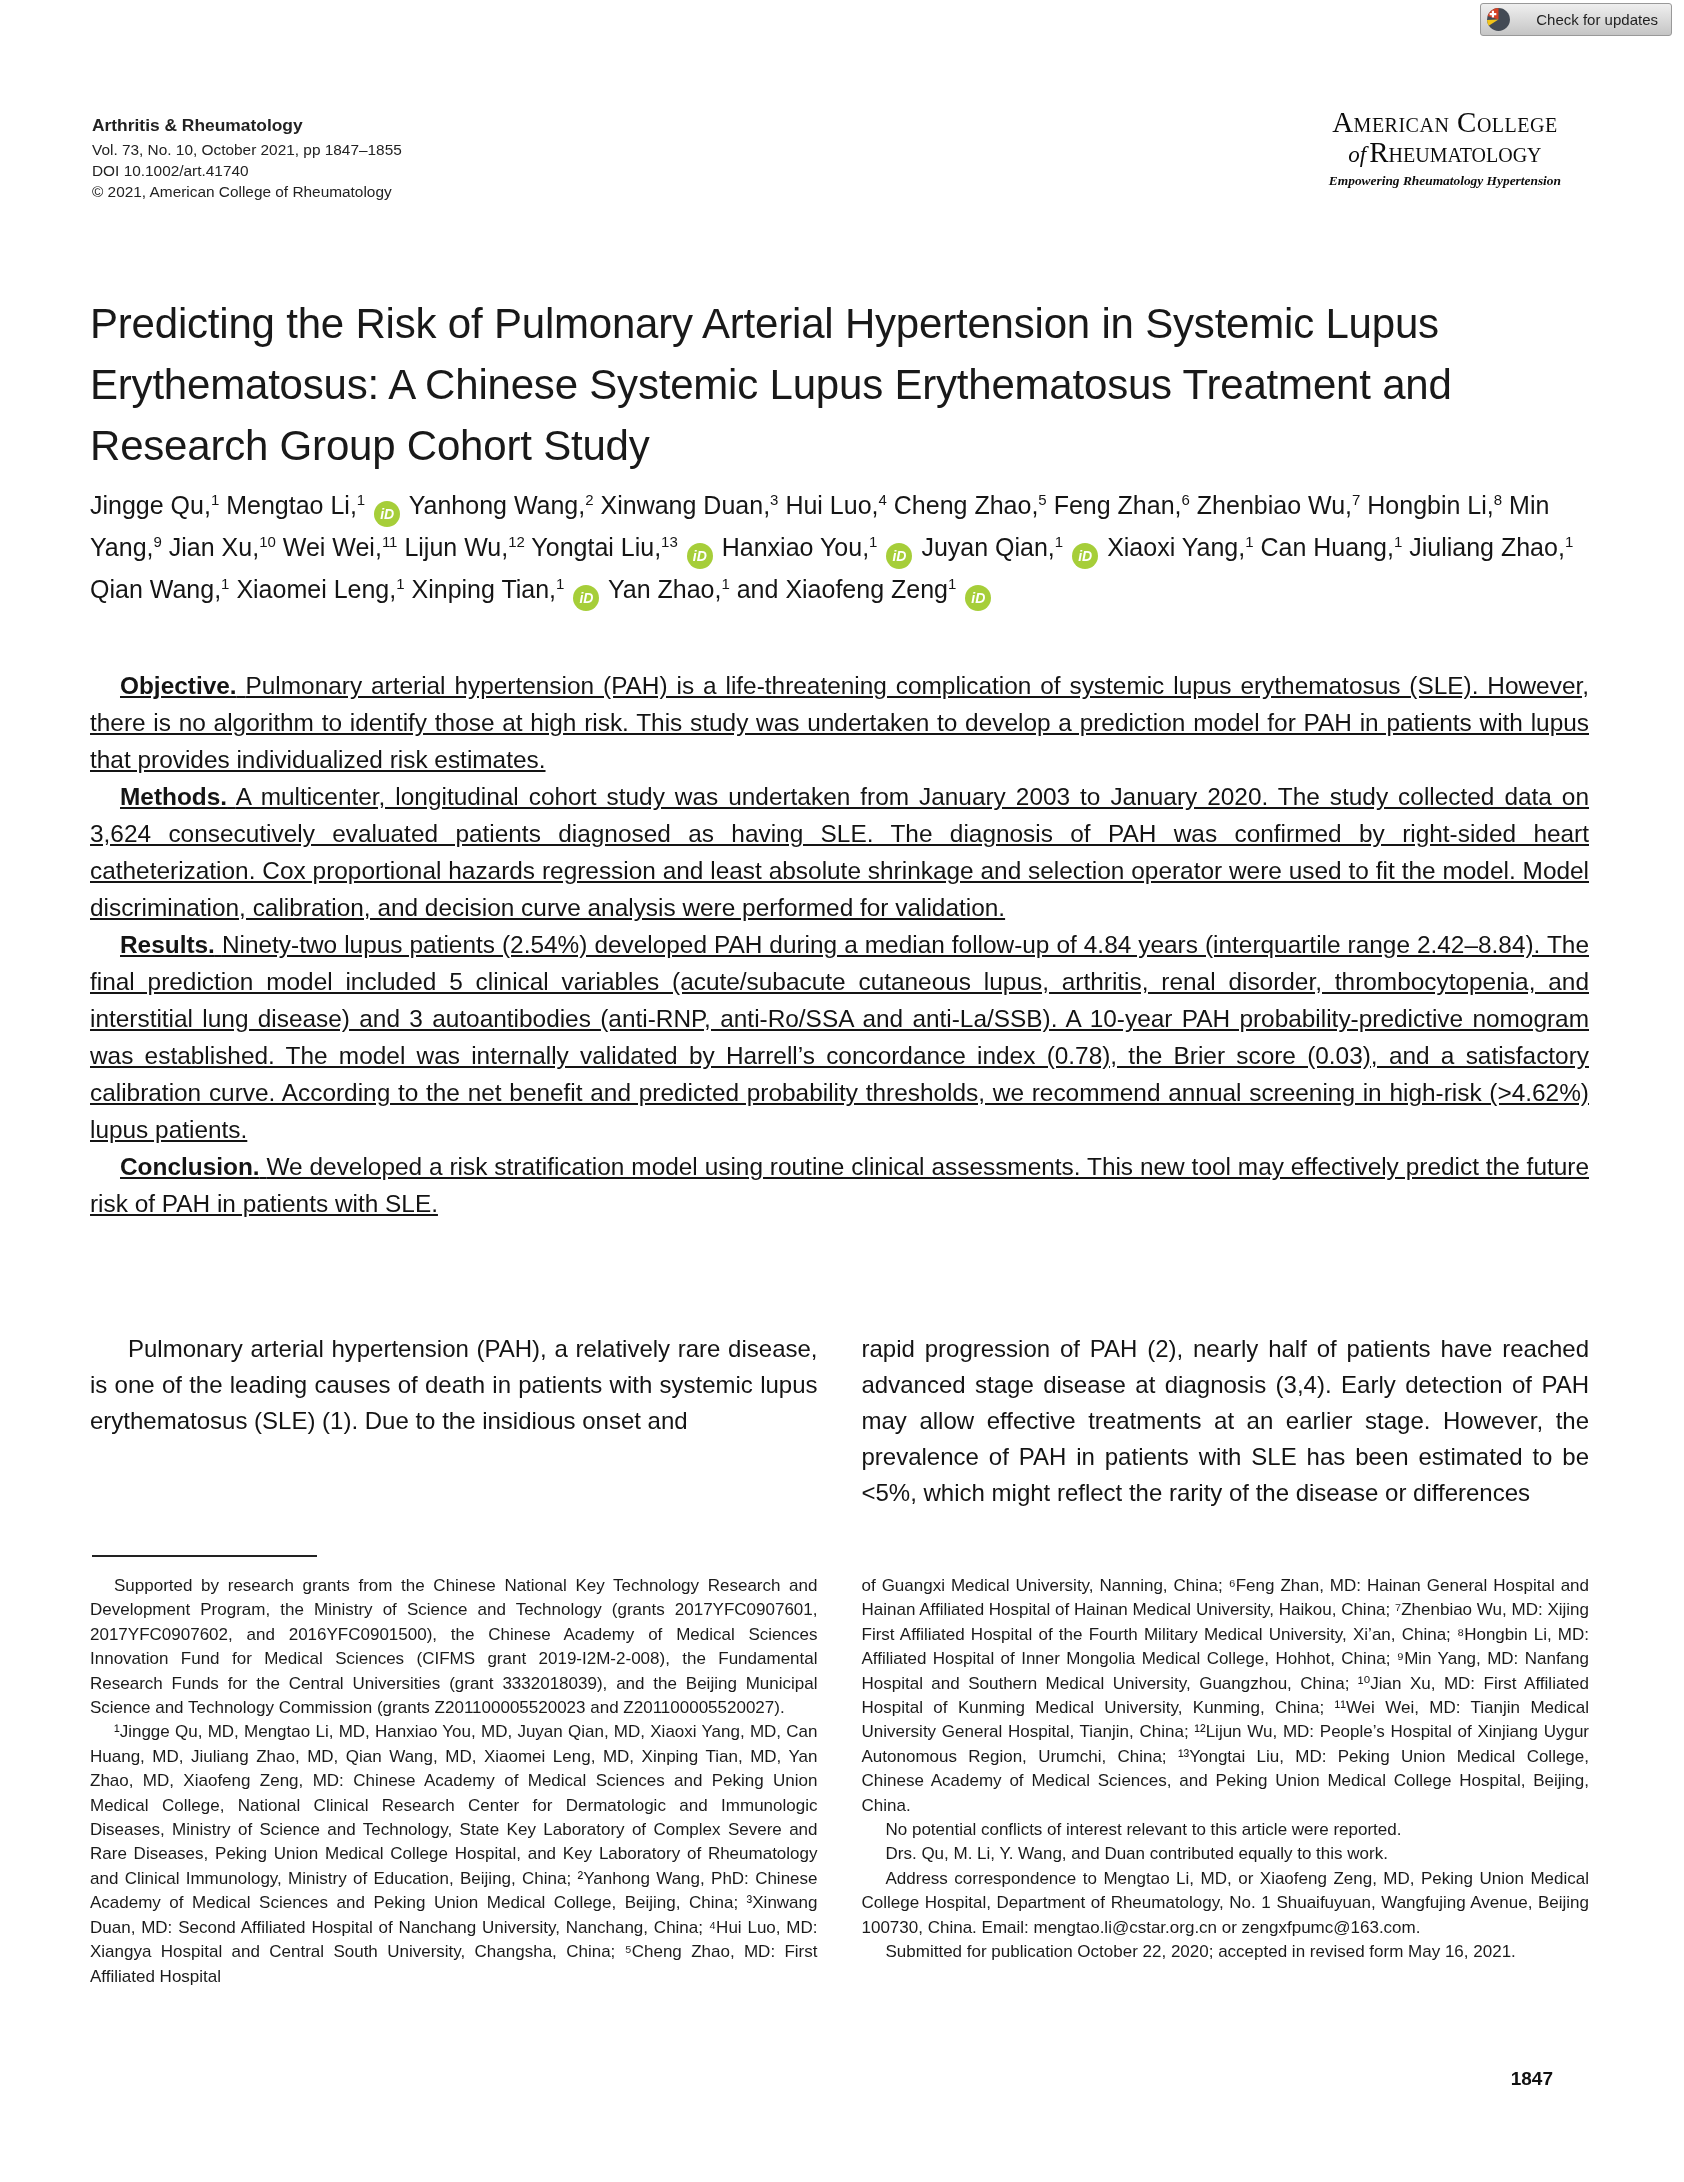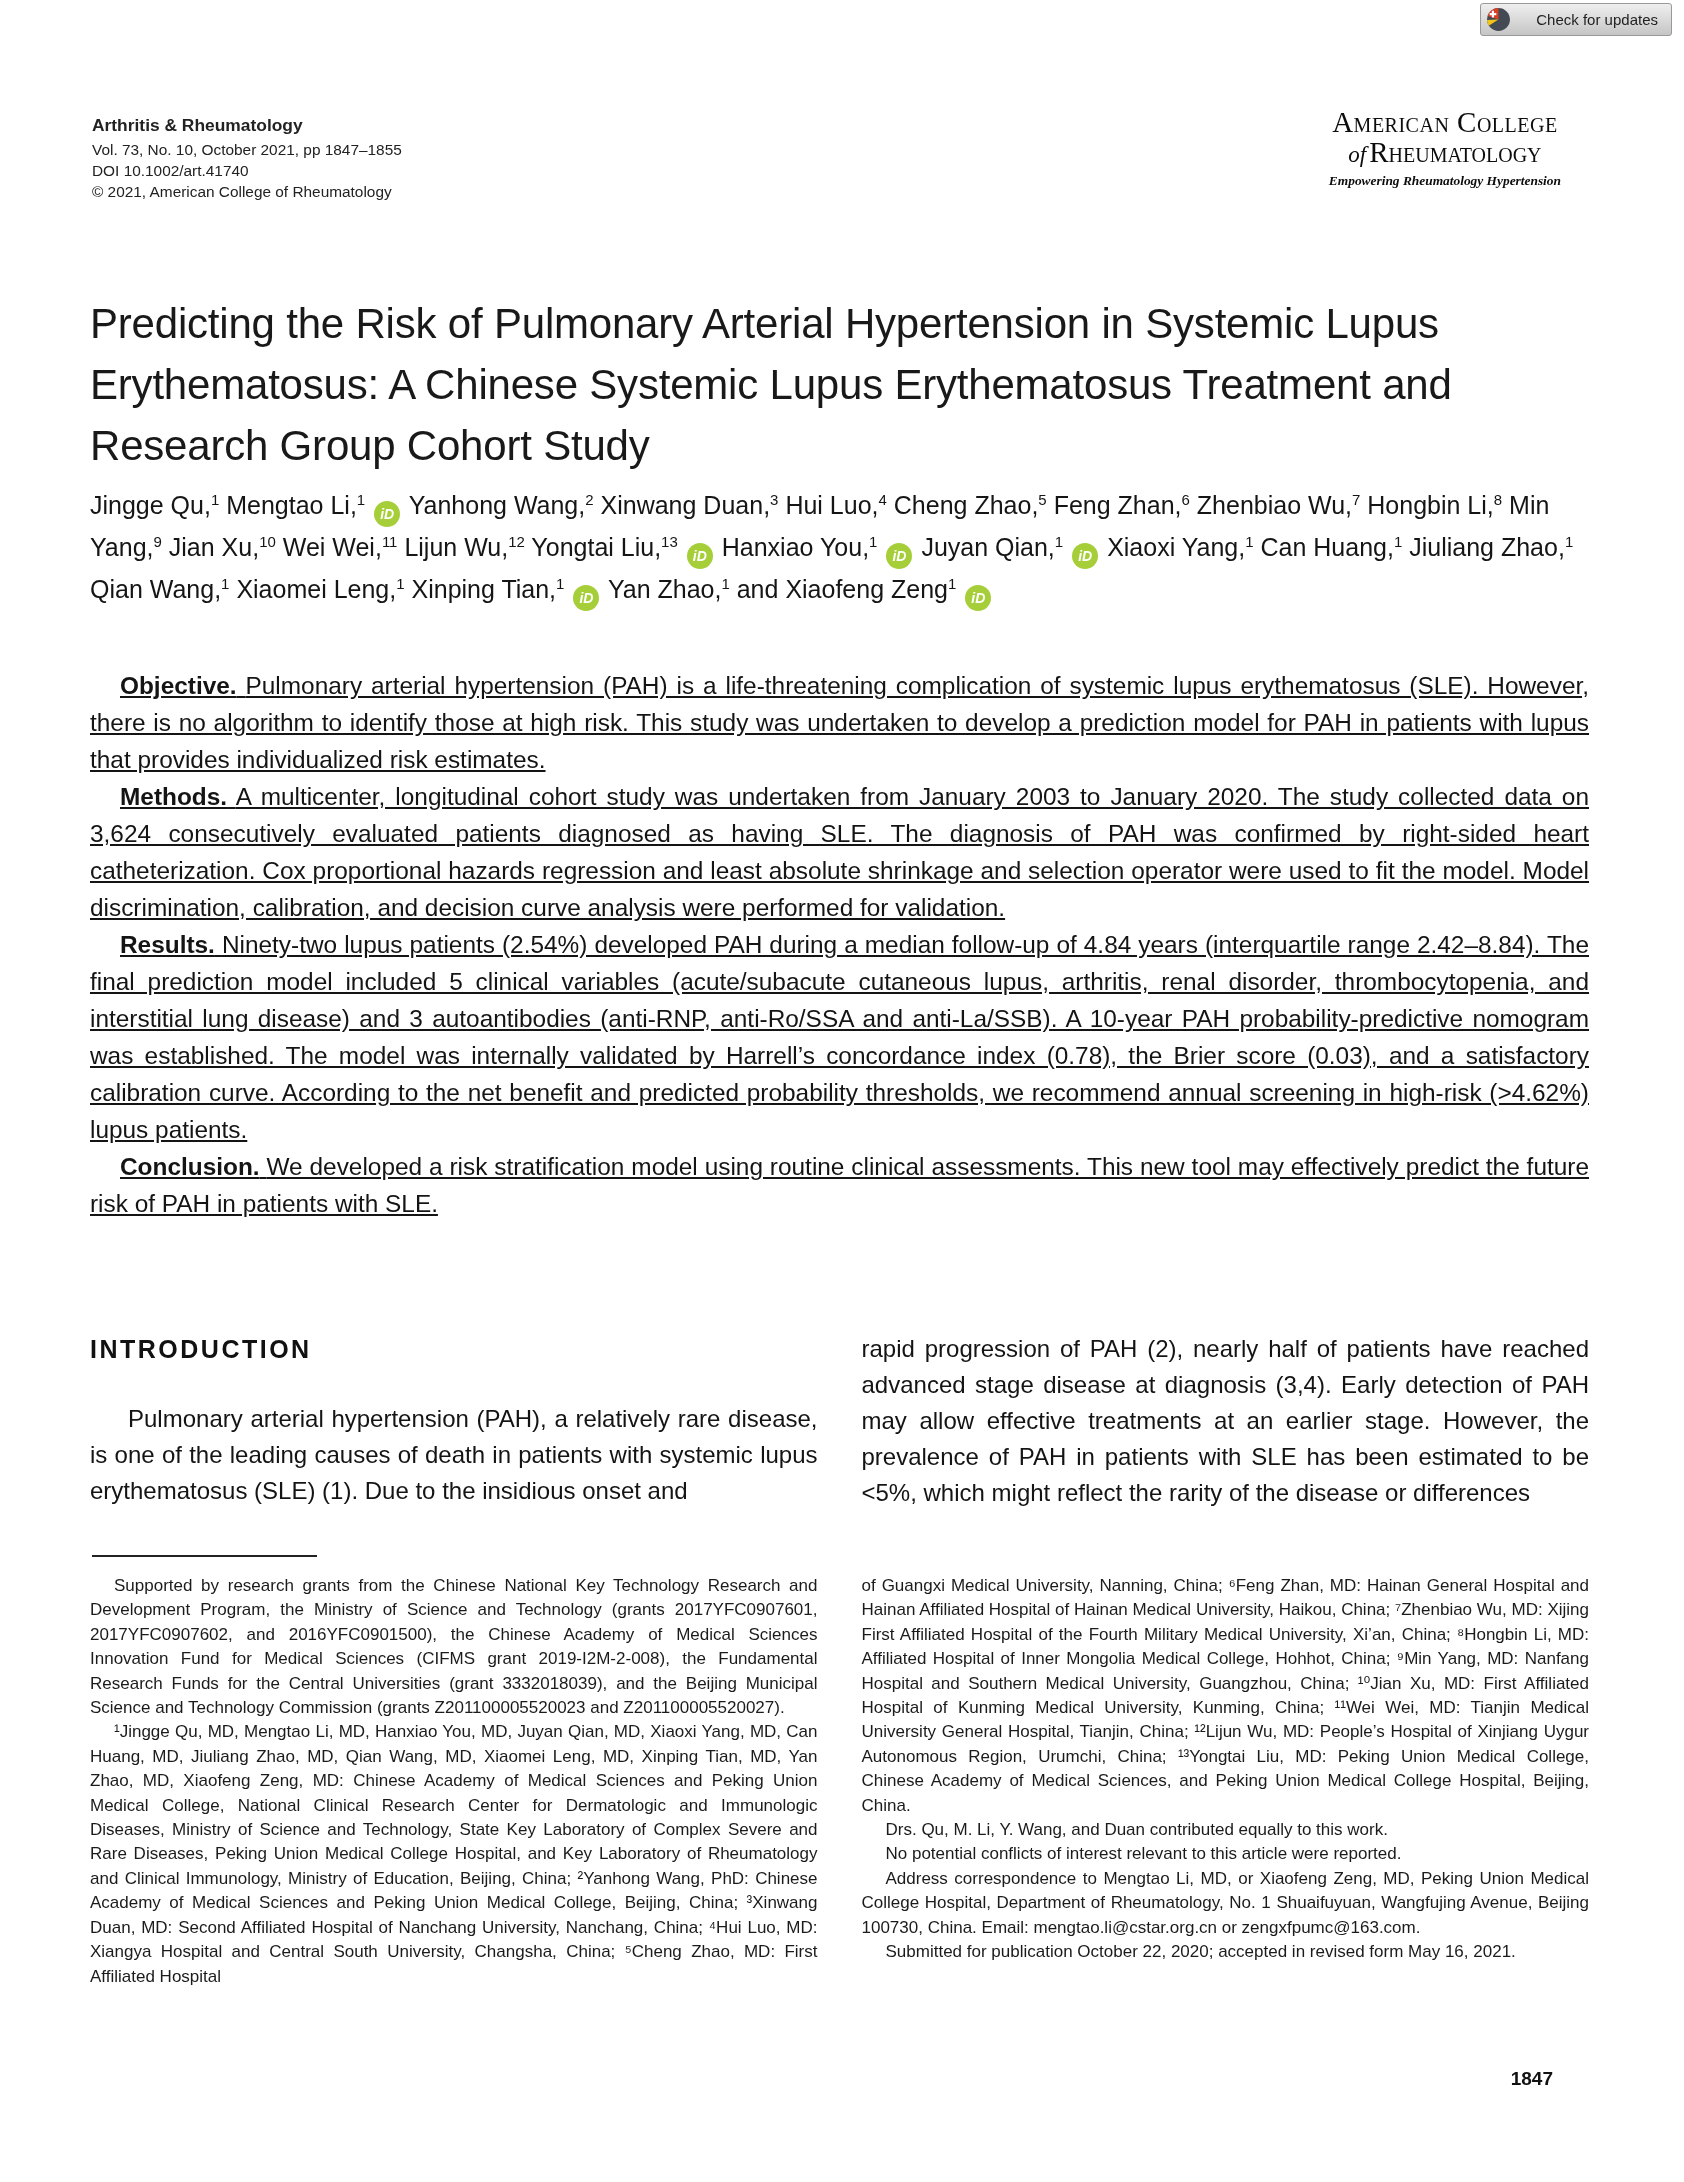--- a/index.html
+++ b/index.html
@@ -100,38 +100,37 @@
 
   <div class="abstract">
     <p><b>Objective.</b> <span>Pulmonary arterial hypertension (PAH) is a life-threatening complication of systemic lupus erythematosus (SLE). However, there is no algorithm to identify those at high risk. This study was undertaken to develop a prediction model for PAH in patients with lupus that provides individualized risk estimates.</span></p>
     <p><b>Methods.</b> <span>A multicenter, longitudinal cohort study was undertaken from January 2003 to January 2020. The study collected data on 3,624 consecutively evaluated patients diagnosed as having SLE. The diagnosis of PAH was confirmed by right-sided heart catheterization. Cox proportional hazards regression and least absolute shrinkage and selection operator were used to fit the model. Model discrimination, calibration, and decision curve analysis were performed for validation.</span></p>
     <p><b>Results.</b> <span>Ninety-two lupus patients (2.54%) developed PAH during a median follow-up of 4.84 years (interquartile range 2.42–8.84). The final prediction model included 5 clinical variables (acute/subacute cutaneous lupus, arthritis, renal disorder, thrombocytopenia, and interstitial lung disease) and 3 autoantibodies (anti-RNP, anti-Ro/SSA and anti-La/SSB). A 10-year PAH probability-predictive nomogram was established. The model was internally validated by Harrell’s concordance index (0.78), the Brier score (0.03), and a satisfactory calibration curve. According to the net benefit and predicted probability thresholds, we recommend annual screening in high-risk (&gt;4.62%) lupus patients.</span></p>
     <p><b>Conclusion.</b> <span>We developed a risk stratification model using routine clinical assessments. This new tool may effectively predict the future risk of PAH in patients with SLE.</span></p>
   </div>
 
   <div class="intro">
     <div>
-      <h2>INTRODUCTION</h2>
       <p class="lead">Pulmonary arterial hypertension (PAH), a relatively rare disease, is one of the leading causes of death in patients with systemic lupus erythematosus (SLE) (1). Due to the insidious onset and</p>
     </div>
     <div>
       <p>rapid progression of PAH (2), nearly half of patients have reached advanced stage disease at diagnosis (3,4). Early detection of PAH may allow effective treatments at an earlier stage. However, the prevalence of PAH in patients with SLE has been estimated to be &lt;5%, which might reflect the rarity of the disease or differences</p>
     </div>
   </div>
 
   <div class="fn-rule"></div>
   <div class="footnotes">
     <div class="fn-left">
         <p>Supported by research grants from the Chinese National Key Technology Research and Development Program, the Ministry of Science and Technology (grants 2017YFC0907601, 2017YFC0907602, and 2016YFC0901500), the Chinese Academy of Medical Sciences Innovation Fund for Medical Sciences (CIFMS grant 2019-I2M-2-008), the Fundamental Research Funds for the Central Universities (grant 3332018039), and the Beijing Municipal Science and Technology Commission (grants Z201100005520023 and Z201100005520027).</p>
         <p>¹Jingge Qu, MD, Mengtao Li, MD, Hanxiao You, MD, Juyan Qian, MD, Xiaoxi Yang, MD, Can Huang, MD, Jiuliang Zhao, MD, Qian Wang, MD, Xiaomei Leng, MD, Xinping Tian, MD, Yan Zhao, MD, Xiaofeng Zeng, MD: Chinese Academy of Medical Sciences and Peking Union Medical College, National Clinical Research Center for Dermatologic and Immunologic Diseases, Ministry of Science and Technology, State Key Laboratory of Complex Severe and Rare Diseases, Peking Union Medical College Hospital, and Key Laboratory of Rheumatology and Clinical Immunology, Ministry of Education, Beijing, China; ²Yanhong Wang, PhD: Chinese Academy of Medical Sciences and Peking Union Medical College, Beijing, China; ³Xinwang Duan, MD: Second Affiliated Hospital of Nanchang University, Nanchang, China; ⁴Hui Luo, MD: Xiangya Hospital and Central South University, Changsha, China; ⁵Cheng Zhao, MD: First Affiliated Hospital</p>
       </div>
     <div class="fn-right">
         <p>of Guangxi Medical University, Nanning, China; ⁶Feng Zhan, MD: Hainan General Hospital and Hainan Affiliated Hospital of Hainan Medical University, Haikou, China; ⁷Zhenbiao Wu, MD: Xijing First Affiliated Hospital of the Fourth Military Medical University, Xi’an, China; ⁸Hongbin Li, MD: Affiliated Hospital of Inner Mongolia Medical College, Hohhot, China; ⁹Min Yang, MD: Nanfang Hospital and Southern Medical University, Guangzhou, China; ¹⁰Jian Xu, MD: First Affiliated Hospital of Kunming Medical University, Kunming, China; ¹¹Wei Wei, MD: Tianjin Medical University General Hospital, Tianjin, China; ¹²Lijun Wu, MD: People’s Hospital of Xinjiang Uygur Autonomous Region, Urumchi, China; ¹³Yongtai Liu, MD: Peking Union Medical College, Chinese Academy of Medical Sciences, and Peking Union Medical College Hospital, Beijing, China.</p>
+        <p>No potential conflicts of interest relevant to this article were reported.</p>
         <p>Drs. Qu, M. Li, Y. Wang, and Duan contributed equally to this work.</p>
-        <p>No potential conflicts of interest relevant to this article were reported.</p>
         <p>Address correspondence to Mengtao Li, MD, or Xiaofeng Zeng, MD, Peking Union Medical College Hospital, Department of Rheumatology, No. 1 Shuaifuyuan, Wangfujing Avenue, Beijing 100730, China. Email: mengtao.li@cstar.org.cn or zengxfpumc@163.com.</p>
         <p>Submitted for publication October 22, 2020; accepted in revised form May 16, 2021.</p>
       </div>
   </div>
 
   <div class="pagenum">1847</div>
 
 </div>
 
 

